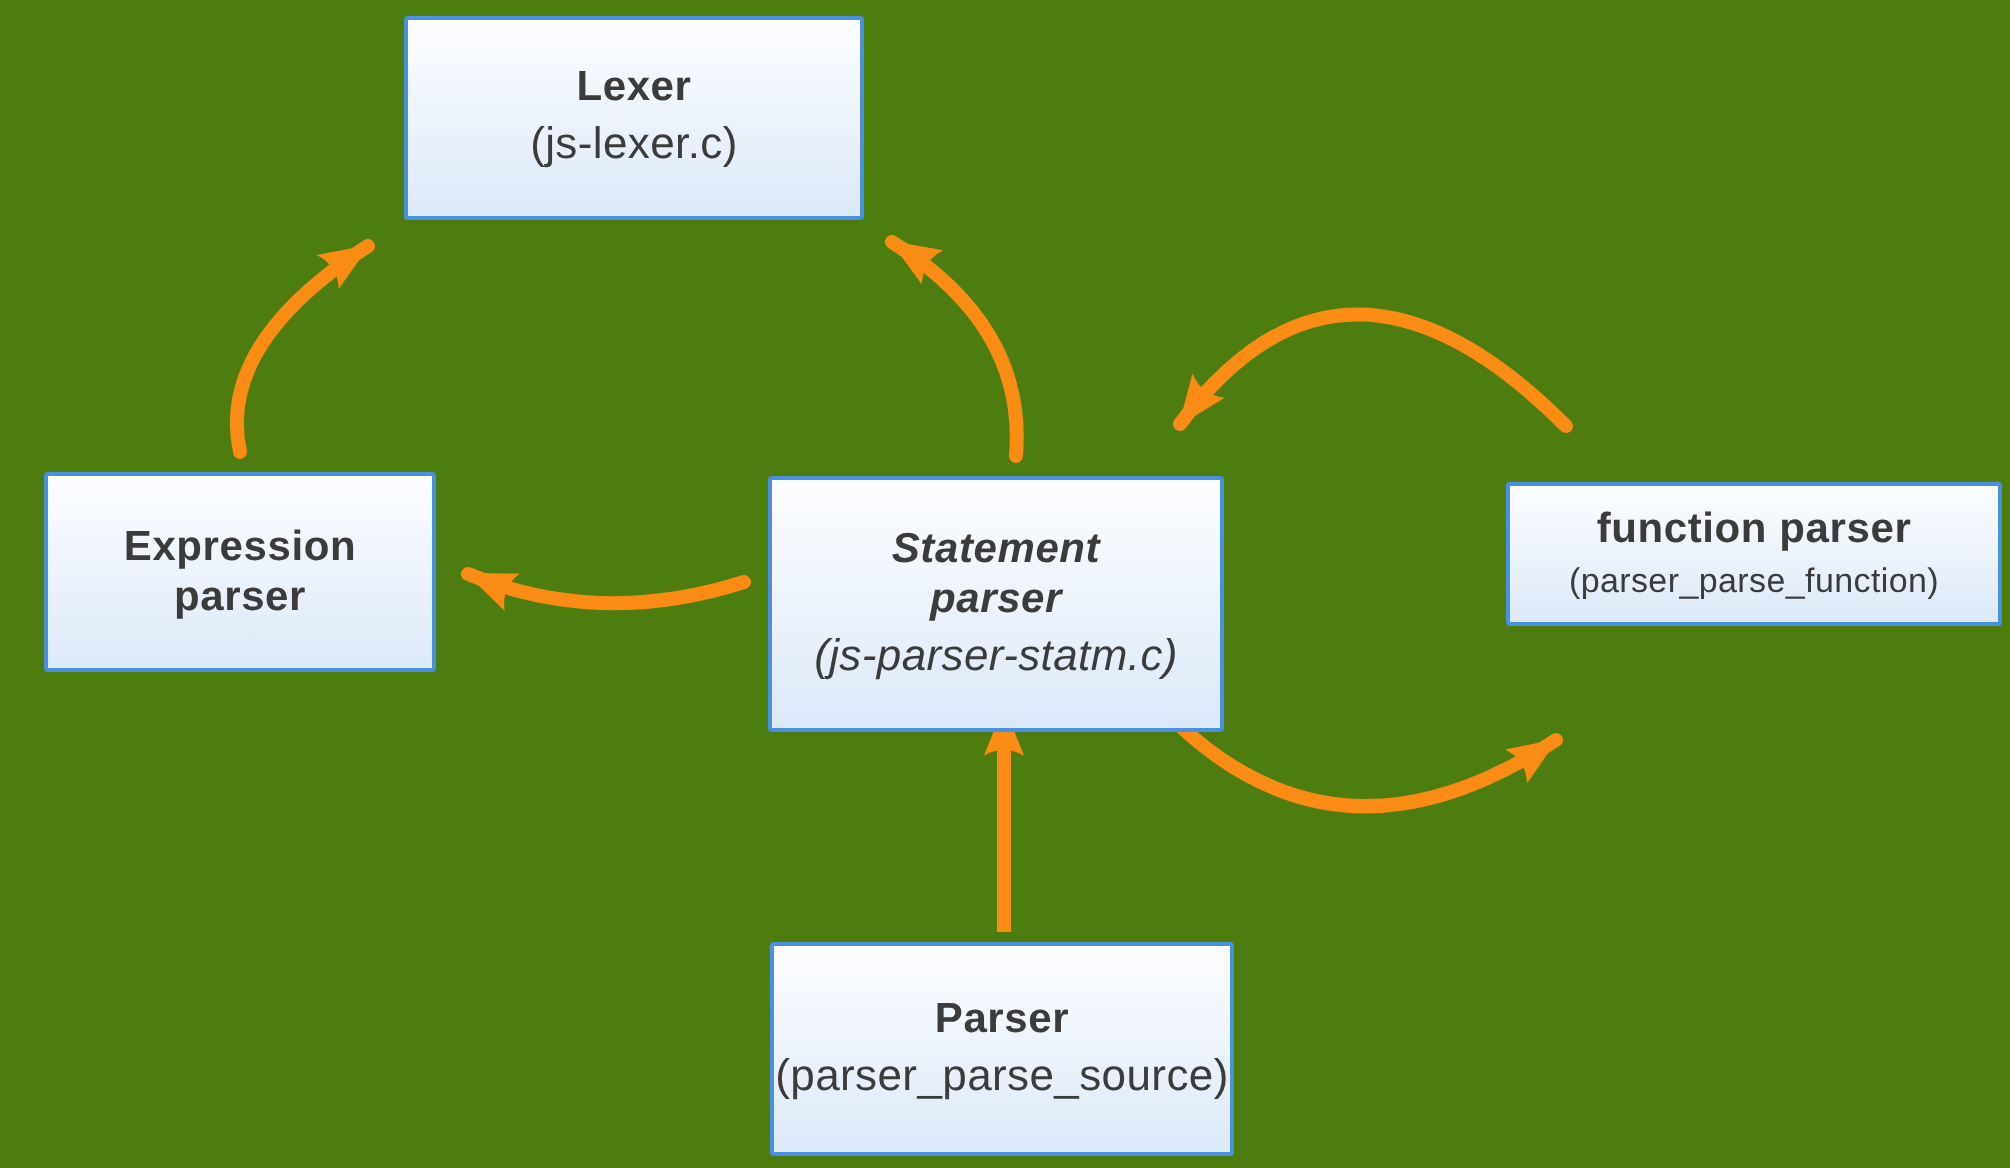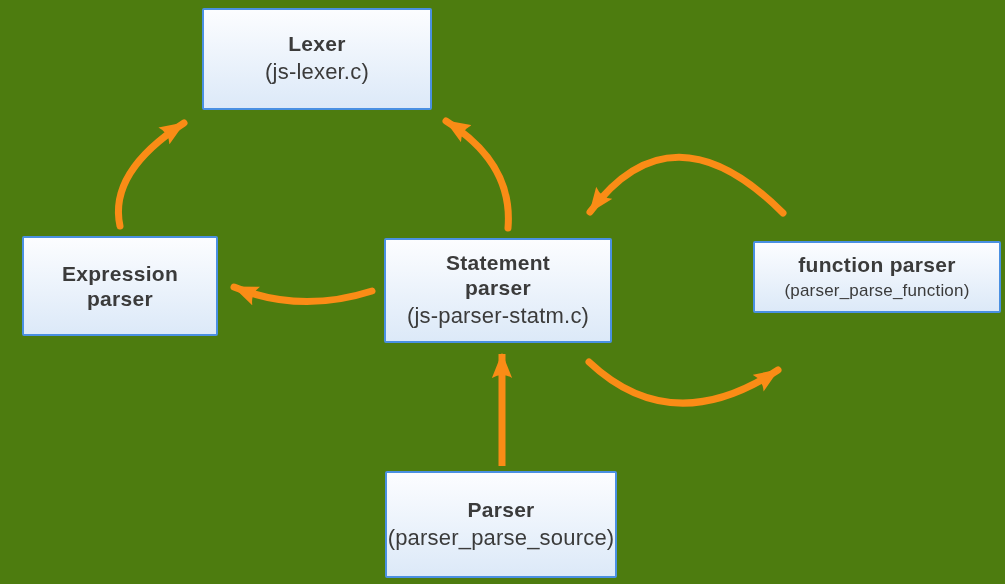--- a/index.html
+++ b/index.html
@@ -40,21 +40,21 @@
   .node .subtitle {
     font-size: 22px;
     font-weight: 400;
     line-height: 1.3;
     margin-top: 2px;
     letter-spacing: 0.2px;
     white-space: nowrap;
   }
   .node-lexer      { left: 202px; top: 8px;   width: 230px; height: 102px; }
   .node-expression { left: 10px;  top: 236px; width: 196px; height: 100px; margin-left: 12px; }
-  .node-statement  { left: 384px; top: 238px; width: 228px; height: 105px; }
+  .node-statement  { left: 384px; top: 238px; width: 228px; height: 128px; font-style: italic; }
   .node-function   { left: 753px; top: 241px; width: 248px; height: 72px;  }
   .node-function .subtitle { font-size: 17px; }
   .node-parser     { left: 385px; top: 471px; width: 232px; height: 107px; }
 </style>
 </head>
 <body>
 
 <div class="canvas">
 
   <svg class="edges" width="1005" height="584" viewBox="0 0 1005 584" xmlns="http://www.w3.org/2000/svg">

